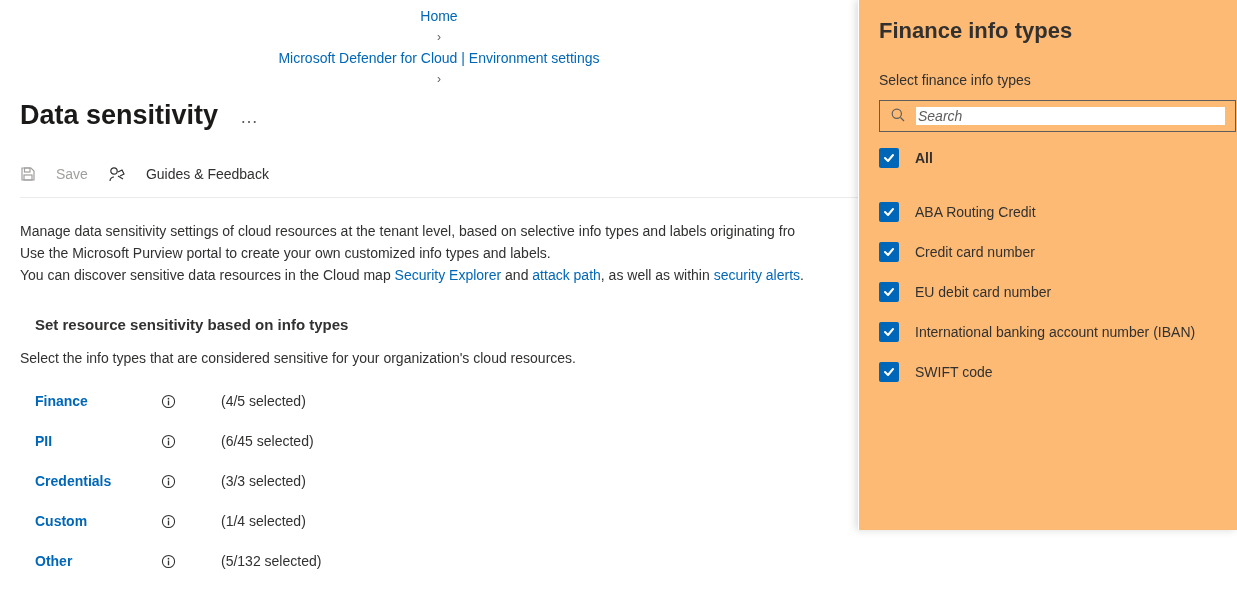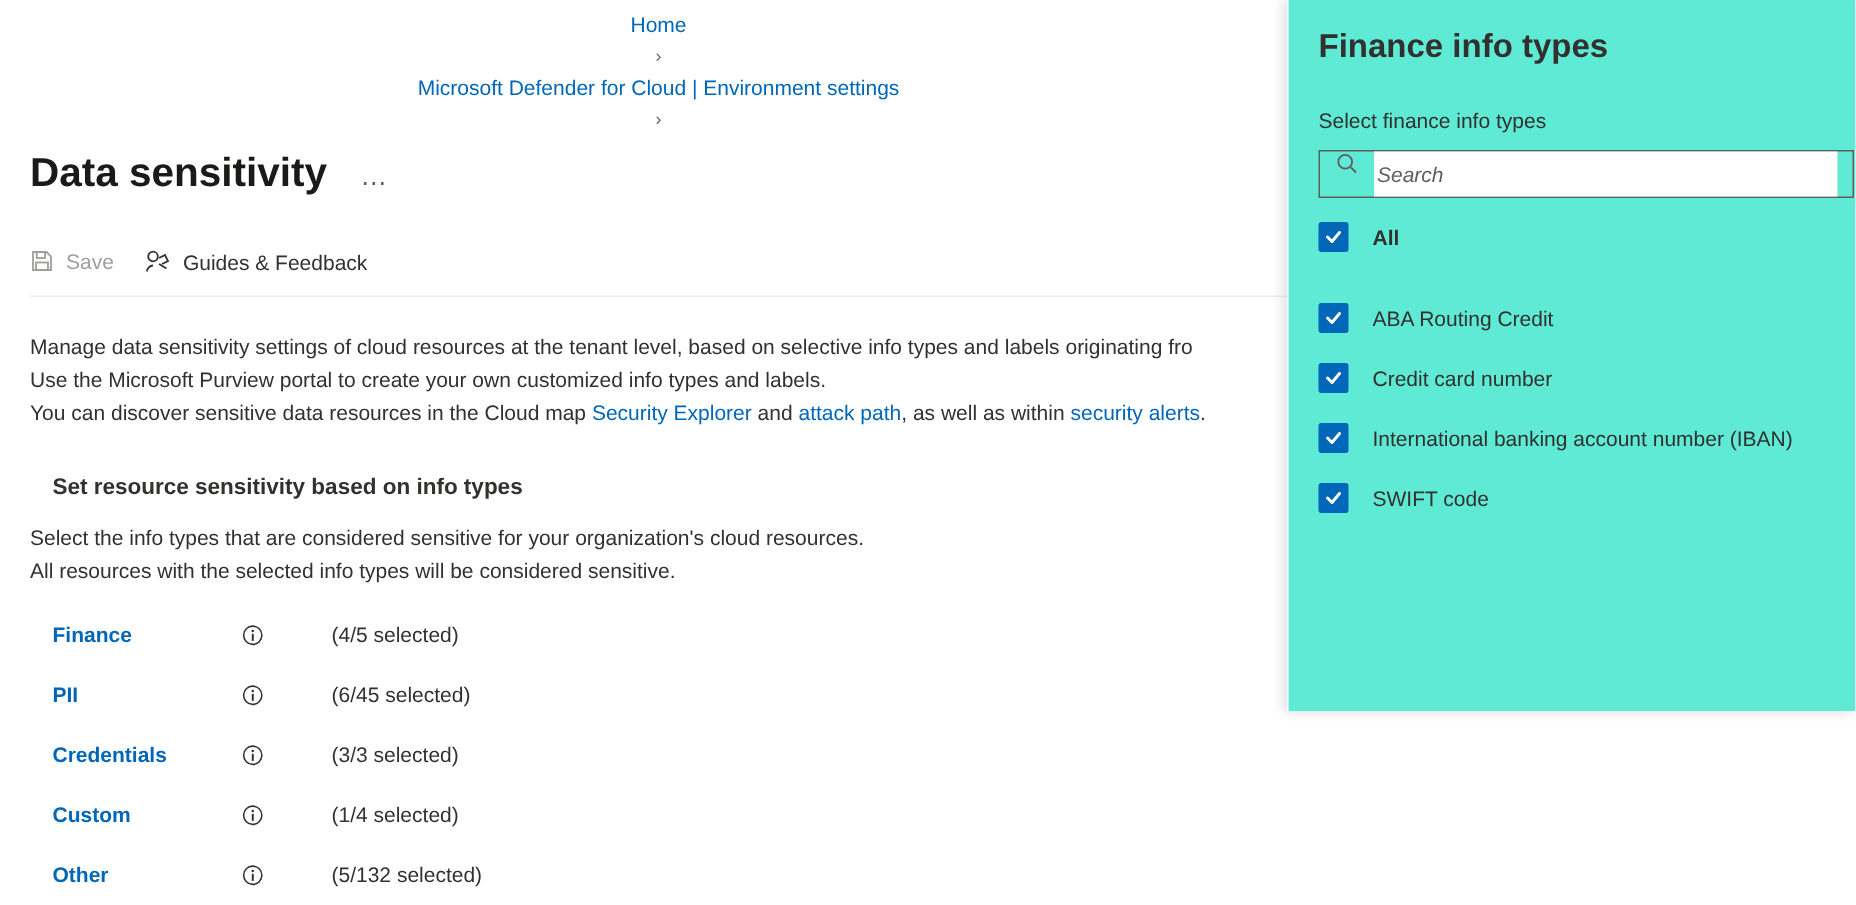--- a/index.html
+++ b/index.html
@@ -35,49 +35,49 @@
   .header-row { display: flex; align-items:center; gap:18px; }
   .page-title { font-size: 27px; font-weight: 600; color:#1b1a19; margin:0; }
   .more-icon { color:#605e5c; font-size:18px; cursor:pointer; padding:0 4px; position:relative; top:2px; }
   
   .toolbar {
     display:flex; align-items:center; gap:20px;
     margin-top:34px;
     padding-bottom:14px;
     border-bottom:1px solid #edebe9;
   }
-  .toolbar-btn { display:flex; align-items:flex-end; gap:8px; cursor:pointer; color:#323130; }
+  .toolbar-btn { display:flex; align-items:center; gap:20px; cursor:pointer; color:#323130; }
   .toolbar-btn.disabled { color:#a19f9d; cursor:default; }
   .save-icon, .feedback-icon { display:inline-flex; }
   
   .body-text { margin-top:22px; color:#323130; line-height:22px; width:830px; }
   .body-text a { color:#0067b8; text-decoration:none; cursor:pointer; }
   .section-title { font-weight:600; font-size:15px; margin:30px 0 14px 15px; }
   .section-sub { margin-left:0; line-height:22px; }
   
   .cat-table { margin-left:15px; margin-top:24px; display:flex; flex-direction:column; gap:24px; }
   .cat-row { display:flex; align-items:center; }
   .cat-name { width:126px; color:#0067b8; font-weight:600; cursor:pointer; }
   .cat-info { width:60px; display:flex; align-items:center; color:#323130; }
   .info-icon { display:inline-flex; cursor:pointer; }
   .cat-count { color:#323130; }
   
   .panel {
     position:absolute;
     right:0; top:0;
-    width:379px; height:474px;
-    background:#5eead4;
+    width:379px; height:530px;
+    background:#fdba74;
     border-left:1px solid #fff;
     box-shadow:-2px 0 8px rgba(0,0,0,0.15);
     padding:18px 0 0 20px;
   }
   .panel-title { font-size:22px; font-weight:600; margin:0 0 28px 0; }
   .panel-sub { font-size:14px; margin-bottom:12px; }
   .search-box {
-    display:flex; gap:10px;
+    display:flex; align-items:center; gap:10px;
     border:1px solid #605e5c; height:32px; width:357px;
     padding:0 10px;
     margin-bottom:16px;
   }
   .search-box input { border:none; outline:none; flex:1; font-size:14px; color:#323130; font-style:italic; }
   .search-box input::placeholder { color:#605e5c; font-style:italic; }
   .check-row { display:flex; align-items:center; gap:16px; margin-bottom:20px; }
   .check-row.all { margin-bottom:34px; }
   .chk {
     width:20px; height:20px; background:#0067b8; border-radius:2px;
@@ -131,21 +131,20 @@
 
   <div class="body-text">
     <span>Manage data sensitivity settings of cloud resources at the tenant level, based on selective info types and labels originating fro</span><br>
     <span>Use the Microsoft Purview portal to create your own customized info types and labels.</span><br>
     <span>You can discover sensitive data resources in the Cloud map </span><a>Security Explorer</a><span> and </span><a>attack path</a><span>, as well as within </span><a>security alerts</a><span>.</span>
   </div>
 
   <div class="section-title">Set resource sensitivity based on info types</div>
   <div class="section-sub">
     <span>Select the info types that are considered sensitive for your organization's cloud resources.</span><br>
-    <span>All resources with the selected info types will be considered sensitive.</span>
   </div>
 
   <div class="cat-table">
     <div class="cat-row">
       <span class="cat-name">Finance</span>
       <span class="cat-info">
           <span class="info-icon">
             <svg width="15" height="15" viewBox="0 0 16 16">
               <circle cx="8" cy="8" r="6.5" stroke="#323130" stroke-width="1.1" fill="none"></circle>
               <circle cx="8" cy="5" r="0.9" fill="#323130"></circle>
@@ -248,20 +247,28 @@
         </svg>
       </span>
     <span class="check-label">Credit card number</span>
   </div>
   <div class="check-row">
     <span class="chk">
         <svg width="14" height="14" viewBox="0 0 14 14" fill="none">
           <path d="M3 7l3 3 5-6" stroke-width="2" stroke-linecap="round" stroke-linejoin="round"></path>
         </svg>
       </span>
+    <span class="check-label">EU debit card number</span>
+  </div>
+  <div class="check-row">
+    <span class="chk">
+        <svg width="14" height="14" viewBox="0 0 14 14" fill="none">
+          <path d="M3 7l3 3 5-6" stroke-width="2" stroke-linecap="round" stroke-linejoin="round"></path>
+        </svg>
+      </span>
     <span class="check-label">International banking account number (IBAN)</span>
   </div>
   <div class="check-row">
     <span class="chk">
         <svg width="14" height="14" viewBox="0 0 14 14" fill="none">
           <path d="M3 7l3 3 5-6" stroke-width="2" stroke-linecap="round" stroke-linejoin="round"></path>
         </svg>
       </span>
     <span class="check-label">SWIFT code</span>
   </div>

